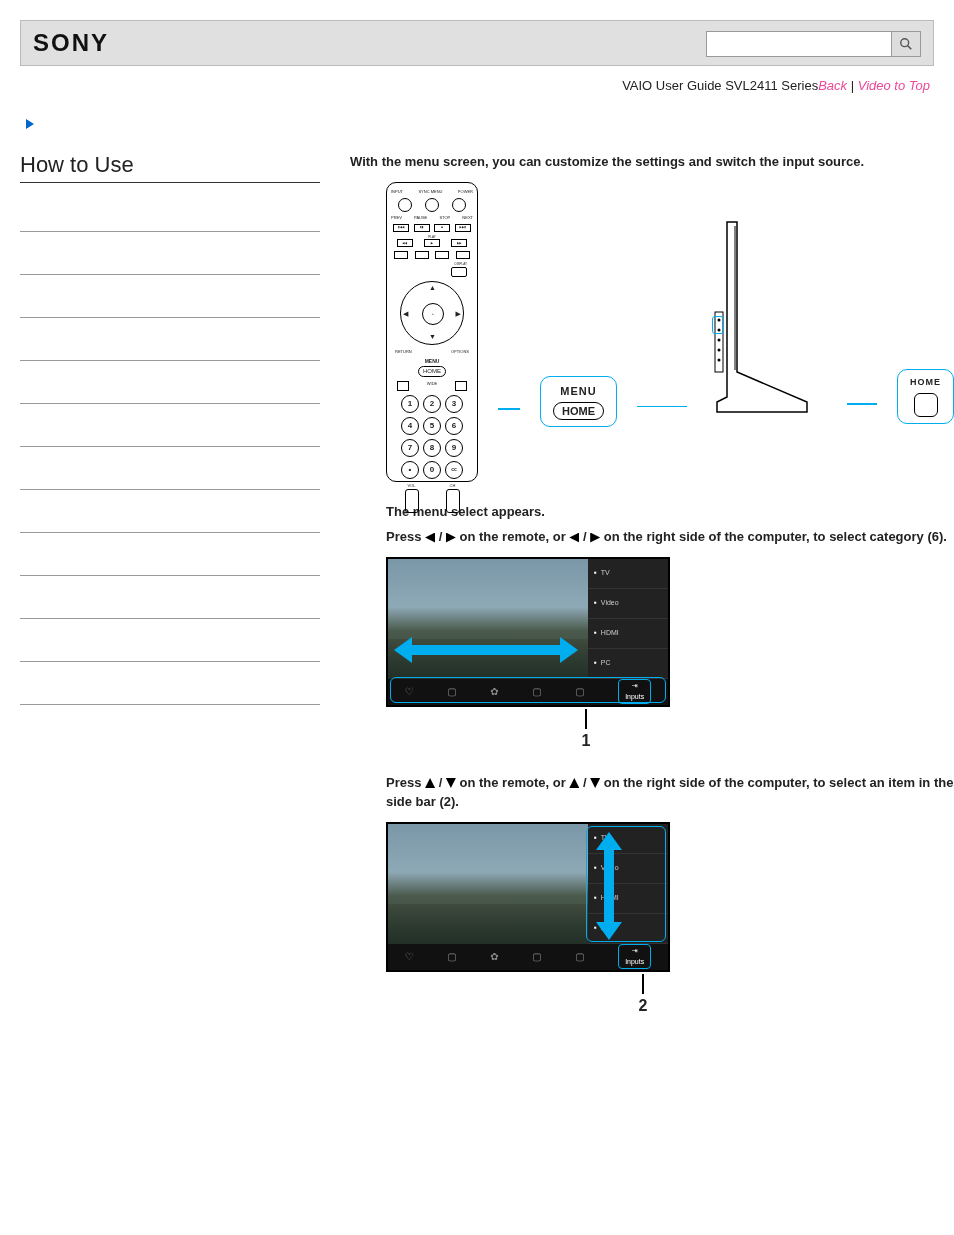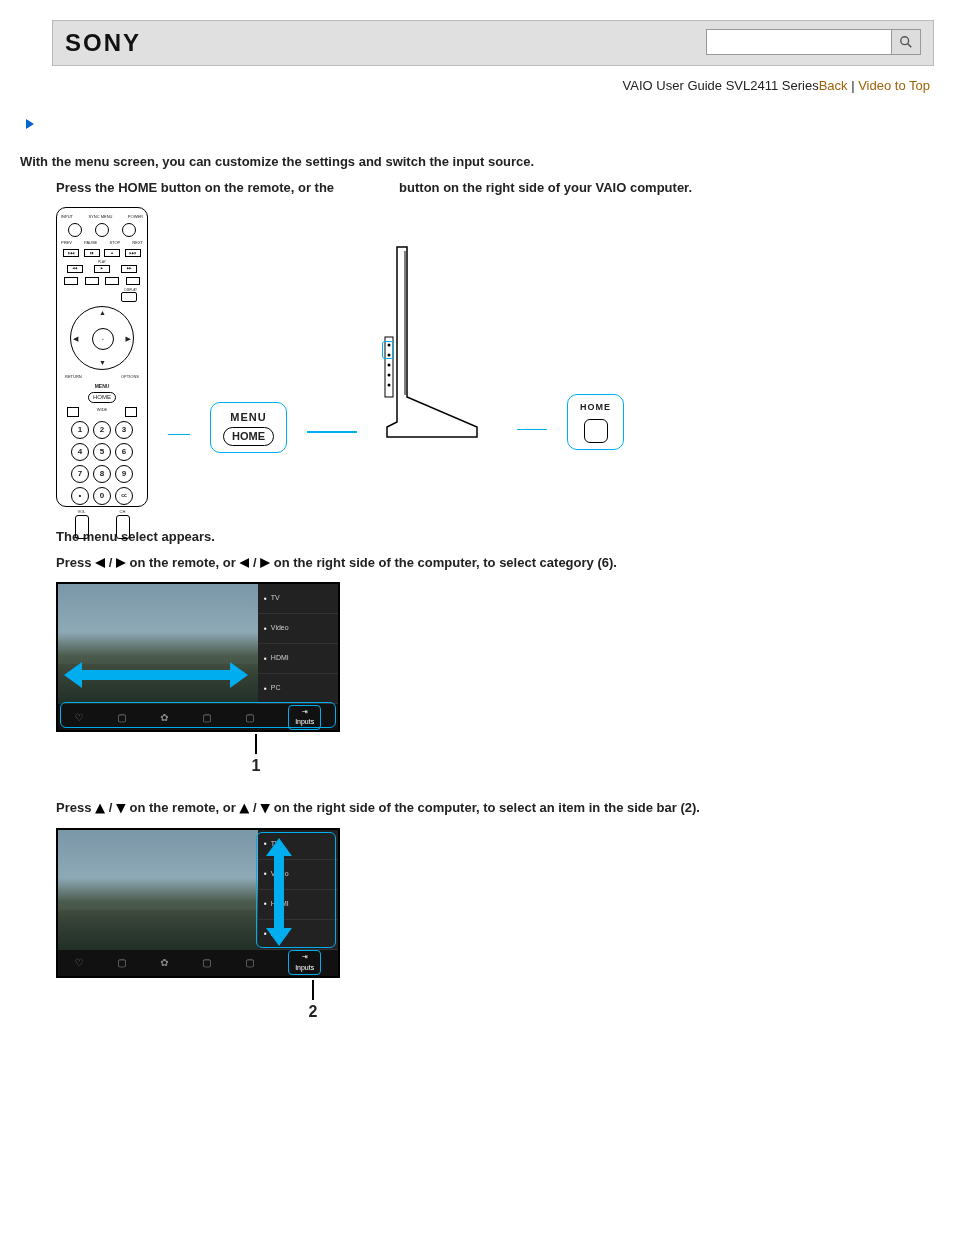--- a/index.html
+++ b/index.html
@@ -12,23 +12,22 @@
   .page {
     width: 914px;
     margin: 0 auto;
     padding: 20px 20px 40px 20px;
   }
   .header-bar {
     background: #e0e0e0;
     border: 1px solid #bbb;
     padding: 8px 12px;
     display: flex;
-    align-items: flex-start;
+    align-items: flex-end;
     justify-content: space-between;
-    margin-left: 32px;
   }
   .sony-logo {
     font-family: "Arial Black", Arial, sans-serif;
     font-size: 24px;
     font-weight: 900;
     letter-spacing: 2px;
     color: #111;
   }
   .search-box {
     display: flex;
@@ -50,21 +49,21 @@
     justify-content: center;
     margin-left: -1px;
   }
   .search-btn svg { width: 14px; height: 14px; }
   .subheader {
     display: flex;
     justify-content: flex-end;
     padding: 12px 4px 24px 4px;
     font-size: 13px;
   }
-  .subheader .right a { color: #a16207; text-decoration: none; }
+  .subheader .right a { color: #ec4899; text-decoration: none; font-style: italic; }
   .chevron {
     margin: 0 0 18px 4px;
   }
   .chevron svg { width: 14px; height: 14px; }
   .content {
     display: flex;
     gap: 30px;
   }
   .sidebar {
     width: 300px;
@@ -272,31 +271,39 @@
     </div>
   </div>
 
   <div class="chevron">
     <svg viewBox="0 0 14 14">
         <path d="M2 2 L10 7 L2 12 Z" fill="#0066cc"></path>
       </svg>
   </div>
 
   <div class="content">
+    <div class="sidebar">
+      <h1>How to Use</h1>
+      <div class="nav-line"></div>
+      <div class="nav-line"></div>
+      <div class="nav-line"></div>
+      <div class="nav-line"></div>
+      <div class="nav-line"></div>
+      <div class="nav-line"></div>
+      <div class="nav-line"></div>
+      <div class="nav-line"></div>
+      <div class="nav-line"></div>
+      <div class="nav-line"></div>
+      <div class="nav-line"></div>
+      <div class="nav-line"></div>
+    </div>
 
     <div class="main">
       <p>With the menu screen, you can customize the settings and switch the input source.</p>
 
-      <div class="step-block">
-        <p>
-          <span>Press the HOME button on the remote, or the</span>
-          &nbsp;&nbsp;&nbsp;&nbsp;&nbsp;&nbsp;&nbsp;&nbsp;&nbsp;&nbsp;&nbsp;&nbsp;&nbsp;&nbsp;&nbsp;&nbsp;
-          <span>button on the right side of your VAIO computer.</span>
-        </p>
-      </div>
 
       <div class="figure fig1">
 
         <div class="remote">
           <div class="row" style="justify-content:space-between;">
               <span>INPUT</span>
               <span>SYNC MENU</span>
               <span>POWER</span>
             </div>
           <div class="row">

